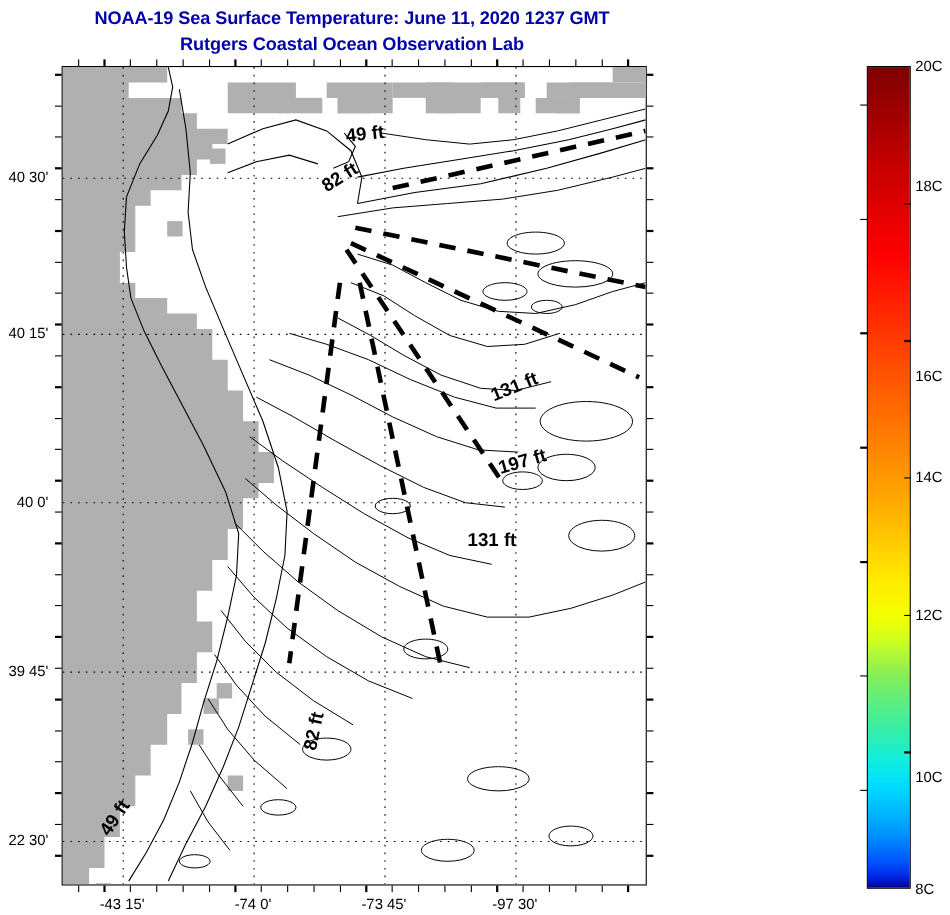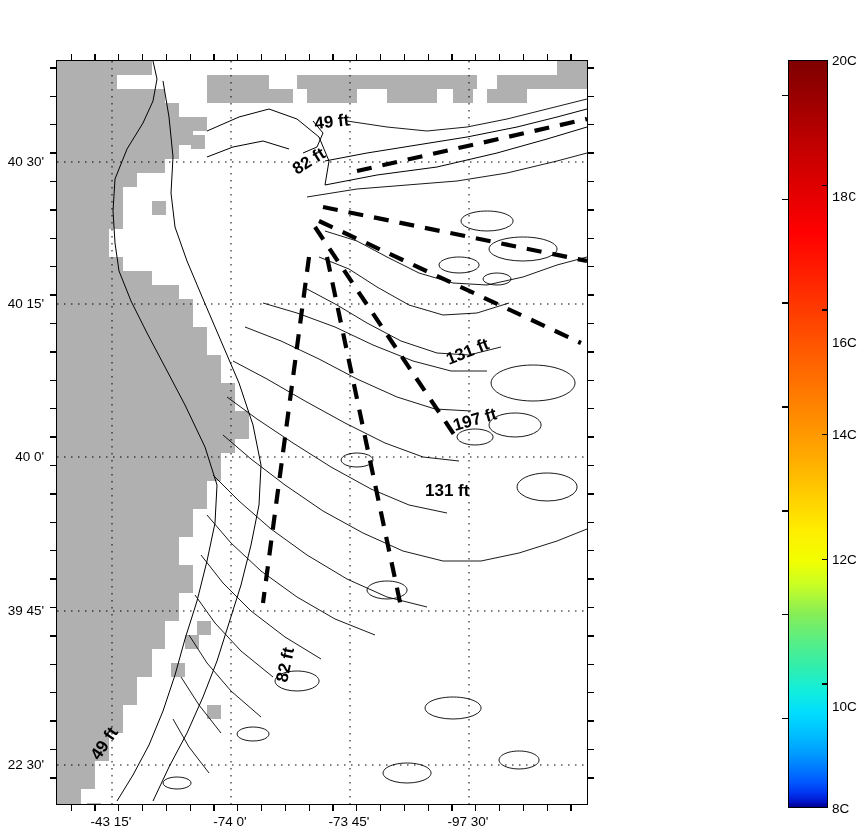--- a/index.html
+++ b/index.html
@@ -72,20 +72,22 @@
   .cb-tick-r{position:absolute;left:822px;width:6px;height:1.4px;background:#000;}
 
   
 </style>
 </head>
 <body>
 
 <div id="root">
 
   <div class="title-block">
+    <div>NOAA-19 Sea Surface Temperature:  June 11, 2020 1237 GMT</div>
+    <div class="title-line2">Rutgers Coastal Ocean Observation Lab</div>
   </div>
 
   <div id="map-frame">
     <div id="map-clip">
       <svg id="map-svg" width="530" height="743" viewBox="0 0 530 743">
 
         <g fill="#b0b0b0" stroke="none">
 
           <path d="M0,0 H95 V14 H60 V28 H108 V42 H122 V56 H150 V70 H136 V84
                    H122 V98 H108 V112 H80 V126 H66 V168 H52 V196 H66 V210
@@ -314,21 +316,21 @@
       <div class="ylab" style="top: 456px; right: 820px;">40 0'</div>
       <div class="ylab" style="top: 610px; right: 820px;">39 45'</div>
       <div class="ylab" style="top: 764px; right: 820px;">22 30'</div>
     </div>
 
   <div id="colorbar-wrap">
     <div id="colorbar" style="background: linear-gradient(rgb(127, 0, 0) 0%, rgb(158, 0, 0) 5.5%, rgb(192, 0, 0) 11%, rgb(224, 0, 0) 17%, rgb(255, 0, 0) 23%, rgb(255, 34, 0) 29%, rgb(255, 68, 0) 35%, rgb(255, 102, 0) 41%, rgb(255, 136, 0) 47%, rgb(255, 170, 0) 53%, rgb(255, 204, 0) 58%, rgb(255, 238, 0) 63%, rgb(242, 255, 0) 67%, rgb(204, 255, 34) 70%, rgb(136, 238, 85) 74%, rgb(85, 238, 136) 78%, rgb(51, 238, 170) 81%, rgb(17, 238, 221) 84.5%, rgb(0, 221, 255) 87.5%, rgb(0, 187, 255) 90.5%, rgb(0, 153, 255) 93%, rgb(0, 119, 255) 95%, rgb(0, 85, 255) 96.8%, rgb(0, 51, 238) 98.2%, rgb(0, 24, 204) 99.2%, rgb(0, 0, 143) 100%);"></div>
   </div>
   <div id="cb-labels">
       <div class="cb-lab-right" style="top: 60px;">20C</div>
-      <div class="cb-lab-right" style="top: 197px; font-family: Liberation Mono, monospace;">18C</div>
+      <div class="cb-lab-right" style="top: 169px;">18C</div>
       <div class="cb-tick-r" style="top: 184.667px;"></div>
       <div class="cb-lab-right" style="top: 309.333px; margin-top: 33px;">16C</div>
       <div class="cb-tick-r" style="top: 309.333px;"></div>
       <div class="cb-lab-right" style="top: 434px;">14C</div>
       <div class="cb-tick-r" style="top: 434px;"></div>
       <div class="cb-lab-right" style="top: 558.667px;">12C</div>
       <div class="cb-tick-r" style="top: 558.667px;"></div>
       <div class="cb-lab-right" style="top: 683.333px; margin-top: 23px;">10C</div>
       <div class="cb-tick-r" style="top: 683.333px;"></div>
       <div class="cb-lab-right" style="top: 808px;">8C</div>

